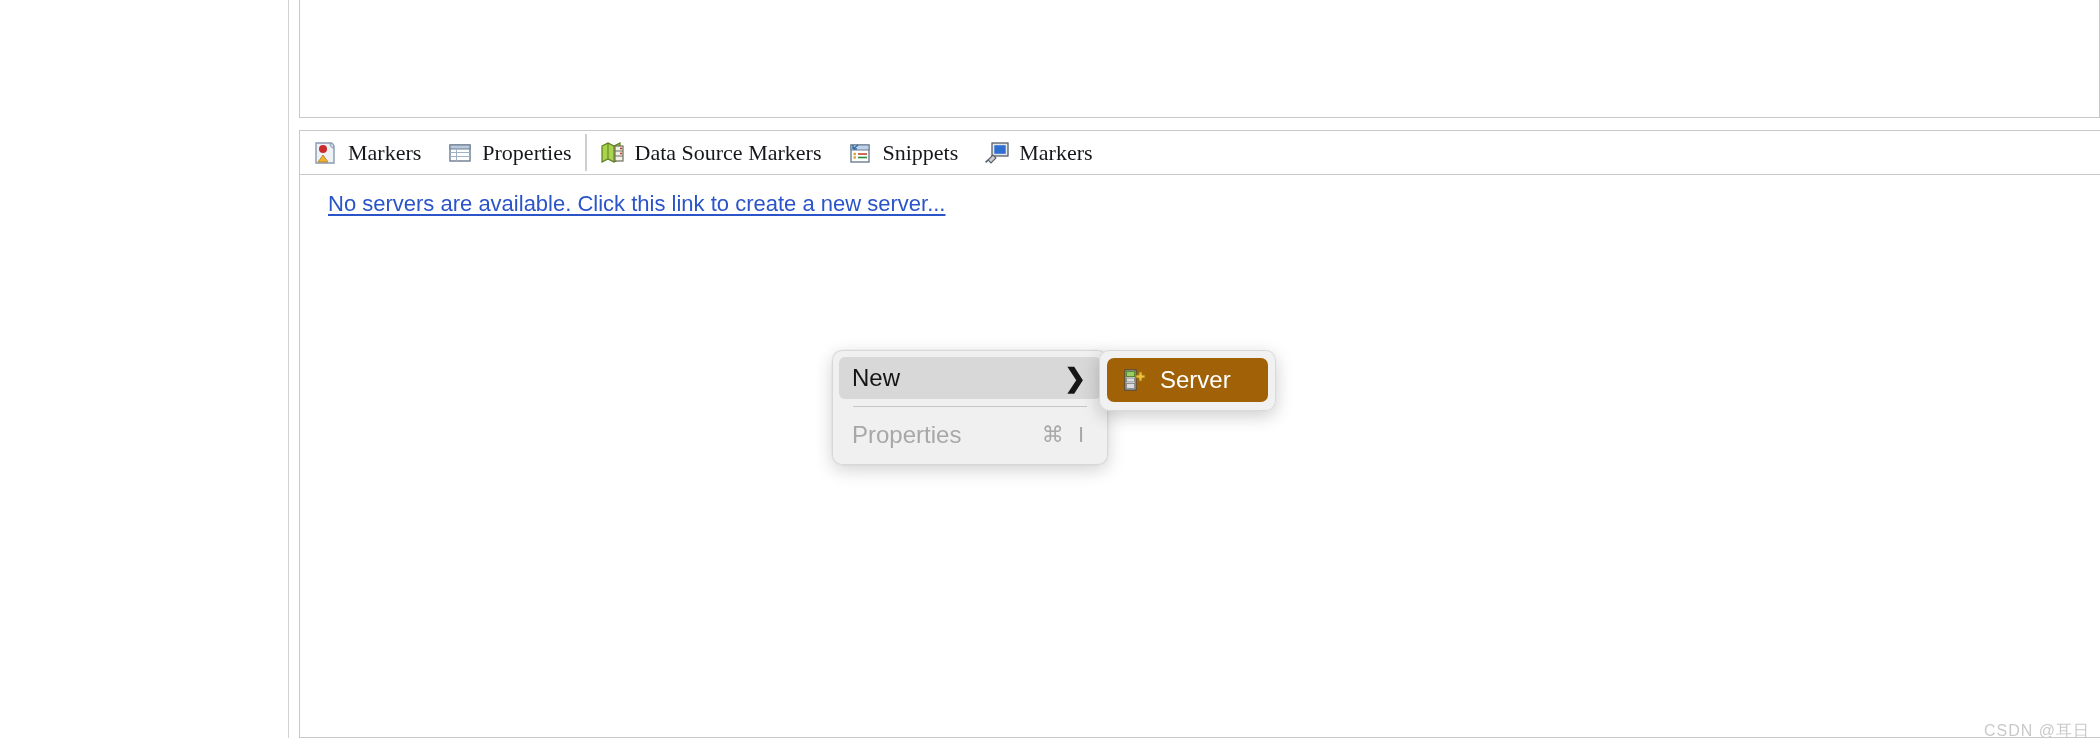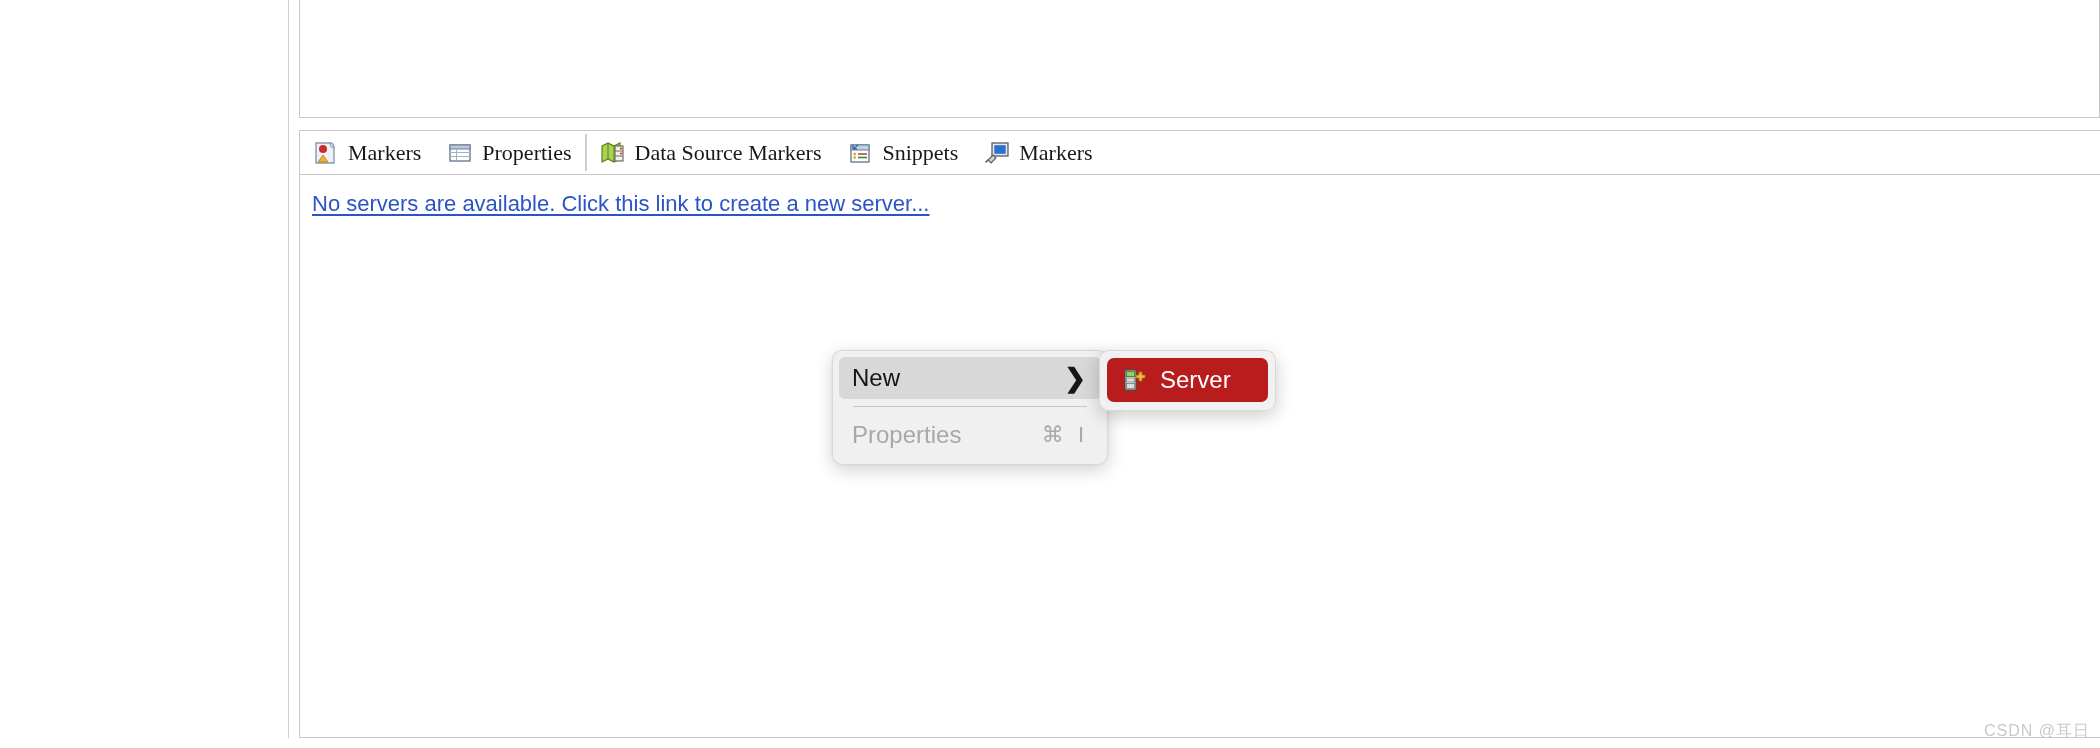--- a/index.html
+++ b/index.html
@@ -112,21 +112,21 @@
   .tab-icon { width: 26px; height: 26px; display:block; flex: 0 0 auto; }
 
   
   .view-body {
     position: relative;
     height: 562px;
     background: #ffffff;
   }
   .empty-link {
     position: absolute;
-    left: 12px; top: 16px;
+    left: 28px; top: 16px;
     font-size: 22px;
     color: #2b54c9;
     text-decoration: underline;
     text-underline-offset: 3px;
     cursor: pointer;
     white-space: nowrap;
   }
 
   
   .ctx-menu {
@@ -198,21 +198,21 @@
     border-radius: 7px;
     display: flex;
     align-items: center;
     gap: 14px;
     padding: 0 13px;
     font-size: 24px;
     color: #151515;
     box-sizing: border-box;
   }
   .sub-item.selected {
-    background: #b91c1c;
+    background: #a16207;
     color: #ffffff;
   }
   .sub-icon { width: 26px; height: 26px; display:block; flex:0 0 auto; }
 
   
   .watermark {
     position: absolute;
     right: 10px; bottom: 6px;
     font-size: 16px;
     color: #c9c9c9;

